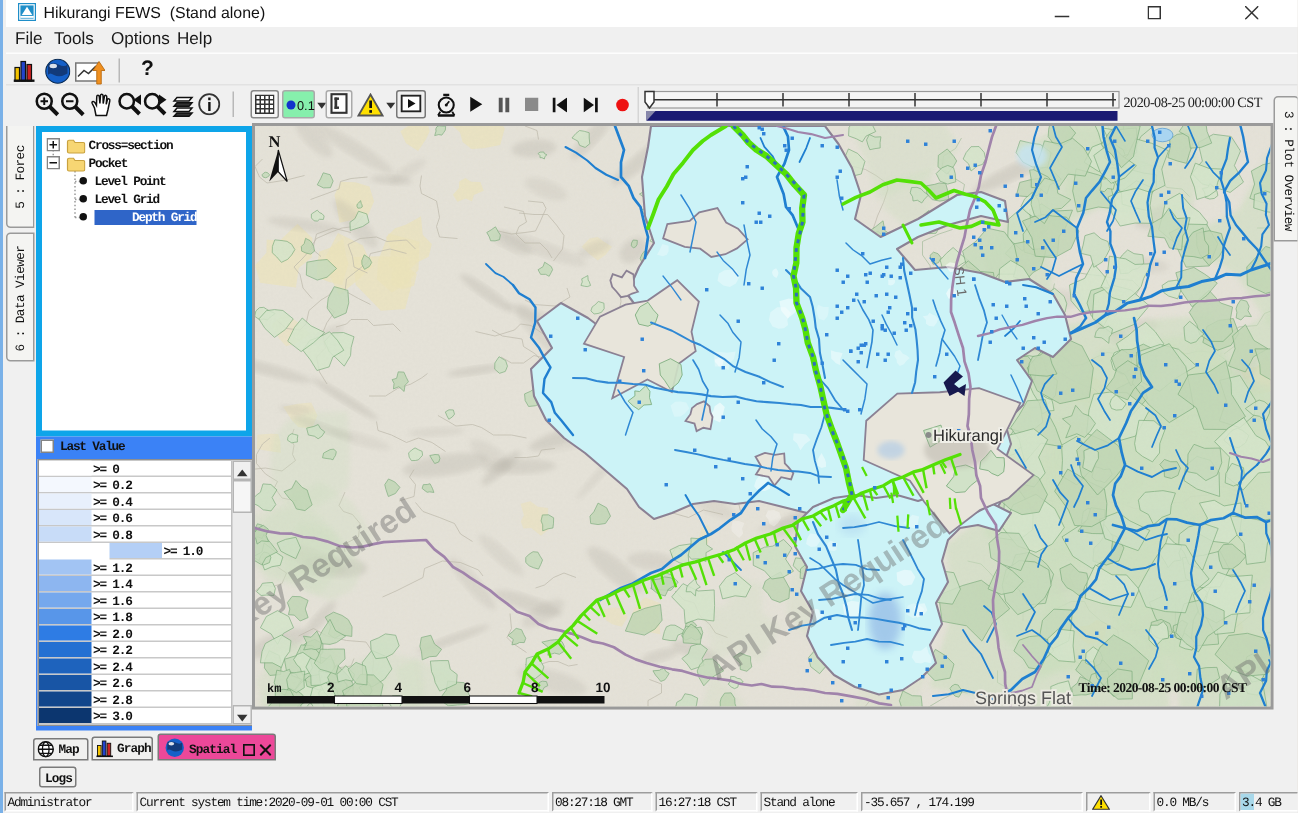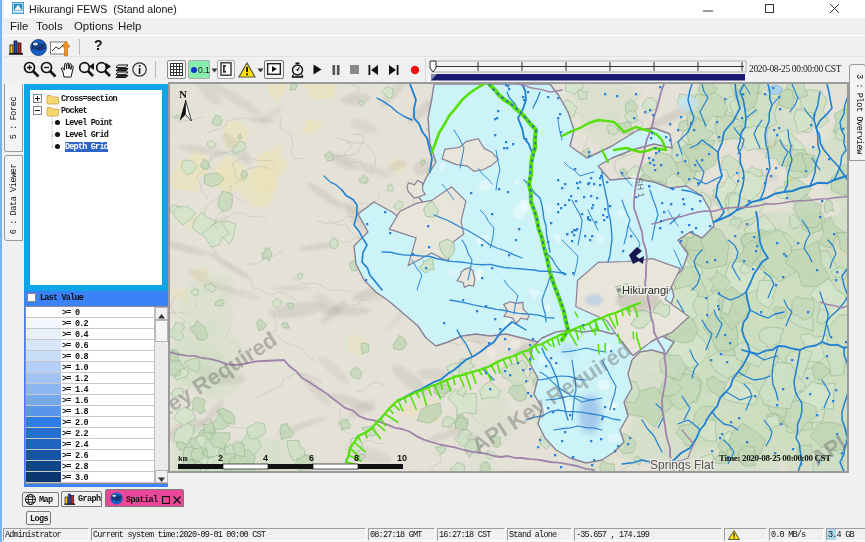--- a/index.html
+++ b/index.html
@@ -15,32 +15,32 @@
 
 #menubar { position:absolute; left:2px; top:18px; width:863px; height:17px; background:#f0f0f0; font-size:11.4px; color:#1a1a1a; }
 #menubar span { position:absolute; top:2px; }
 
 #toolbar1 { position:absolute; left:2px; top:35px; width:863px; height:22px; background:#f0f0f0; border-top:1px solid #fdfdfd; border-bottom:1px solid #e2e2e2;}
 
 #toolbar2 { position:absolute; left:0; top:0; width:865px; height:84px; background:none; z-index:5; }
 
 .vtab { position:absolute; background:#f4f4f2; border:1px solid #9a9a9a; border-radius:3px 3px 0 0; font-family:"Liberation Mono",monospace; font-size:8.5px; letter-spacing:-0.4px; color:#111; text-align:center; }
 
-#treepanel { position:absolute; left:22px; top:84px; width:144px; height:207px; background:#fff; border:6px solid #0ea5e9; }
+#treepanel { position:absolute; left:22px; top:84px; width:144px; height:207px; background:#fff; border:4px solid #0ea5e9; }
 
 #legendpanel { position:absolute; left:22px; top:291px; width:144px; height:196px; background:#3b82f6; }
 
 #map { position:absolute; left:166px; top:82px; width:681px; height:391px; background:#e7e4db; border:2px solid #9a9a9a; overflow:hidden;}
 
 #statusbar { position:absolute; left:0px; top:527px; width:865px; height:15px; background:#f0f0f0; }
 .scell { position:absolute; top:1px; height:13px; border:1px solid; border-color:#9d9d9d #ffffff #ffffff #9d9d9d; font-family:"Liberation Mono",monospace; font-size:8.5px; color:#111; padding:1px 2px 0 1px; white-space:nowrap; letter-spacing:-0.8px; overflow:hidden;}
 .trow { position:absolute; left:0; height:12px; width:142px; }
 .trow .pm, .trow .fold { position:absolute; top:1px; }
 .tlabel { position:absolute; top:1px; font-family:"Liberation Mono",monospace; font-size:8.5px; font-weight:bold; color:#111; white-space:pre; letter-spacing:-0.8px; }
-.tlabel.sel { background:#2f65c8; color:#fff; }
+.tlabel.sel { background:#2f65c8; color:#fff;padding-left:25px; }
 .dot { position:absolute; top:3px; width:5px; height:5px; background:#111; border-radius:50%; }
 .lrow { position:absolute; left:0; width:128px; height:11px; border-bottom:1px solid #c8c8c8; }
 .lrow .sw { position:absolute; left:0; top:0; width:35px; height:10px; }
 .lrow .lv { position:absolute; left:36px; top:1px; font-family:"Liberation Mono",monospace; font-size:8.5px; font-weight:bold; color:#111; letter-spacing:-0.8px; }
 .sbtn { position:absolute; left:0; width:13px; height:13px; background:#f0f0f0; border:1px solid #b5b5b5; }
 .btab { position:absolute; background:#f0f0ef; border:1px solid #7a7a7a; border-radius:2px 2px 0 0; }
 .btlabel { position:absolute; top:2px; font-family:"Liberation Mono",monospace; font-size:8.5px; font-weight:bold; color:#111; letter-spacing:-0.6px; }
 </style>
 </head>
 <body>
@@ -292,21 +292,21 @@
           <span class="lv">&gt;= 0.4</span>
         </div>
         <div class="lrow" style="top:33px;">
           <div class="sw" style="background:#d8e6fa;"></div>
           <span class="lv">&gt;= 0.6</span>
         </div>
         <div class="lrow" style="top:44px;">
           <div class="sw" style="background:#c8dcf8;"></div>
           <span class="lv">&gt;= 0.8</span>
         </div>
-        <div class="lrow" style="top:55px;">
+        <div class="lrow" style="top:55px;margin-left:47px;">
           <div class="sw" style="background:#b4cff6;"></div>
           <span class="lv">&gt;= 1.0</span>
         </div>
         <div class="lrow" style="top:66px;">
           <div class="sw" style="background:#a2c4f3;"></div>
           <span class="lv">&gt;= 1.2</span>
         </div>
         <div class="lrow" style="top:77px;">
           <div class="sw" style="background:#8db6f0;"></div>
           <span class="lv">&gt;= 1.4</span>

